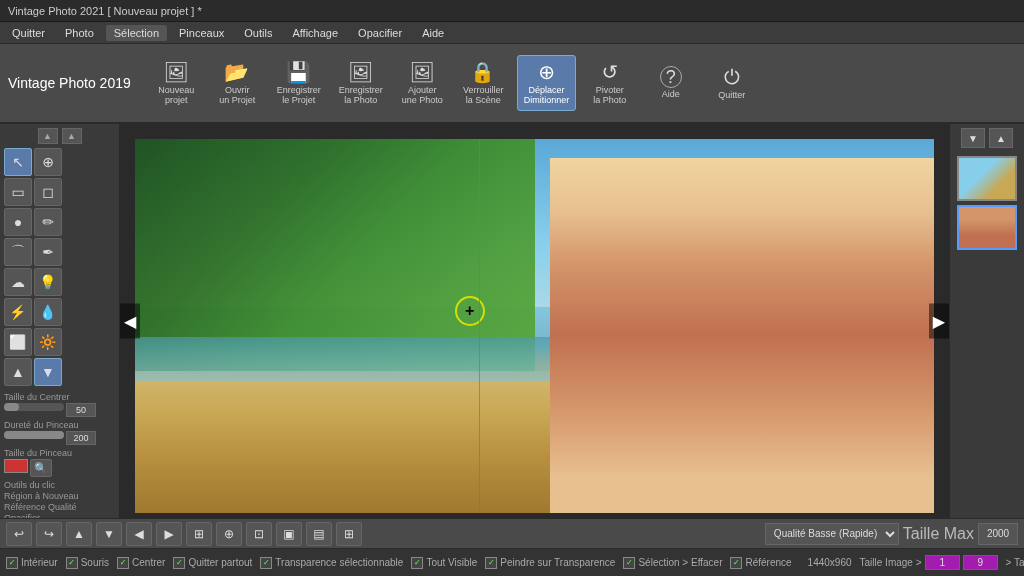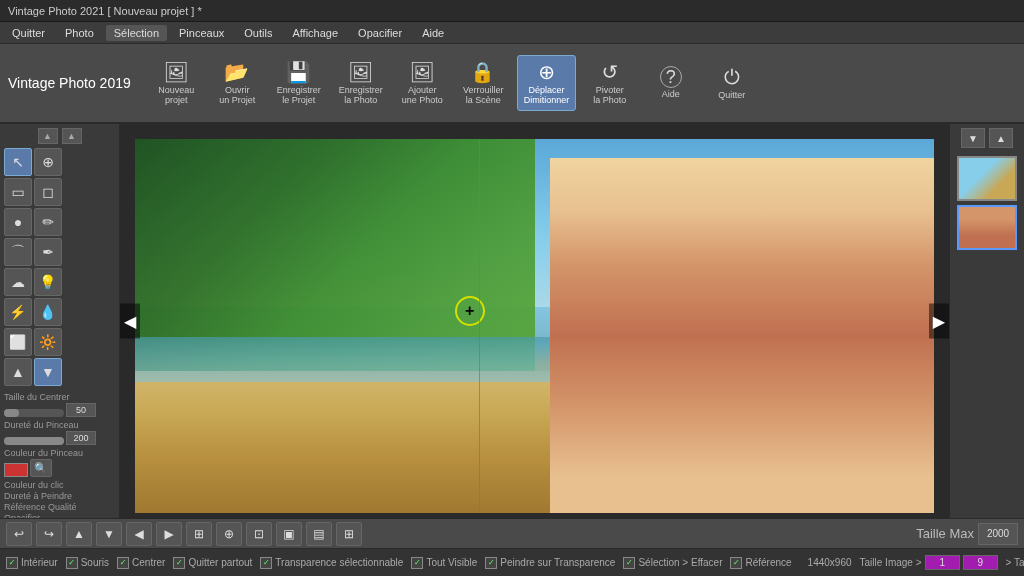--- a/index.html
+++ b/index.html
@@ -318,21 +318,21 @@
       width: 40px;
       height: 22px;
       background: #555;
       border: 1px solid #666;
       color: #ddd;
       font-size: 10px;
       text-align: center;
       padding: 0 2px;
     }
     .bottom-label {
-      font-size: 13px;
+      font-size: 16px;
       color: #bbb;
       white-space: nowrap;
     }
 
     
     #status-bar {
       background: #333;
       height: 28px;
       display: flex;
       align-items: center;
@@ -378,21 +378,21 @@
       display: flex;
       align-items: center;
       justify-content: center;
       color: #aaa;
       font-size: 9px;
     }
 
     
     .size-row {
       display: flex;
-      align-items: flex-end;
+      align-items: flex-start;
       gap: 2px;
       margin-bottom: 3px;
     }
   </style>
 </head>
 <body>
 
 <div id="title-bar">
   <span>Vintage Photo 2021 [ Nouveau projet ] *</span>
 </div>
@@ -511,28 +511,28 @@
     </div>
 
     <div class="panel-label">Dureté du Pinceau</div>
     <div class="size-row">
       <div class="panel-slider">
         <div class="panel-slider-fill" style="width:100%;"></div>
       </div>
       <input class="panel-input" value="200" style="">
     </div>
 
-    <div class="panel-label">Couleur du Pinceau</div>
+    <div class="panel-label">Taille du Pinceau</div>
     <div class="size-row">
       <div class="color-swatch" style="background:#cc3333;"></div>
       <div class="left-tool-btn" style="width:22px;height:18px;font-size:11px;">🔍</div>
     </div>
 
-    <div class="panel-label">Couleur du clic</div>
-    <div class="panel-label">Dureté à Peindre</div>
+    <div class="panel-label">Outils du clic</div>
+    <div class="panel-label">Région à Nouveau</div>
     <div class="panel-label">Référence Qualité</div>
 
     <div class="panel-label">Opacifier</div>
 
   </div>
 
   <div id="canvas-area">
     <div id="canvas-image">
 
       <div class="beach-bg">
@@ -581,20 +581,23 @@
   <div class="bottom-btn">▼</div>
   <div class="bottom-btn">◀</div>
   <div class="bottom-btn">▶</div>
   <div class="bottom-btn">⊞</div>
   <div class="bottom-btn">⊕</div>
   <div class="bottom-btn">⊡</div>
   <div class="bottom-btn">▣</div>
   <div class="bottom-btn">▤</div>
   <div class="bottom-btn">⊞</div>
   <div style="flex:1;"></div>
+  <select class="bottom-dropdown">
+    <option>Qualité Basse (Rapide)</option>
+  </select>
   <span class="bottom-label">Taille Max</span>
   <input class="bottom-input" value="2000" style="">
 </div>
 
 <div id="status-bar">
 
   <div class="status-item">
     <div class="status-checkbox">✓</div>
     <span>Intérieur</span>
   </div>

